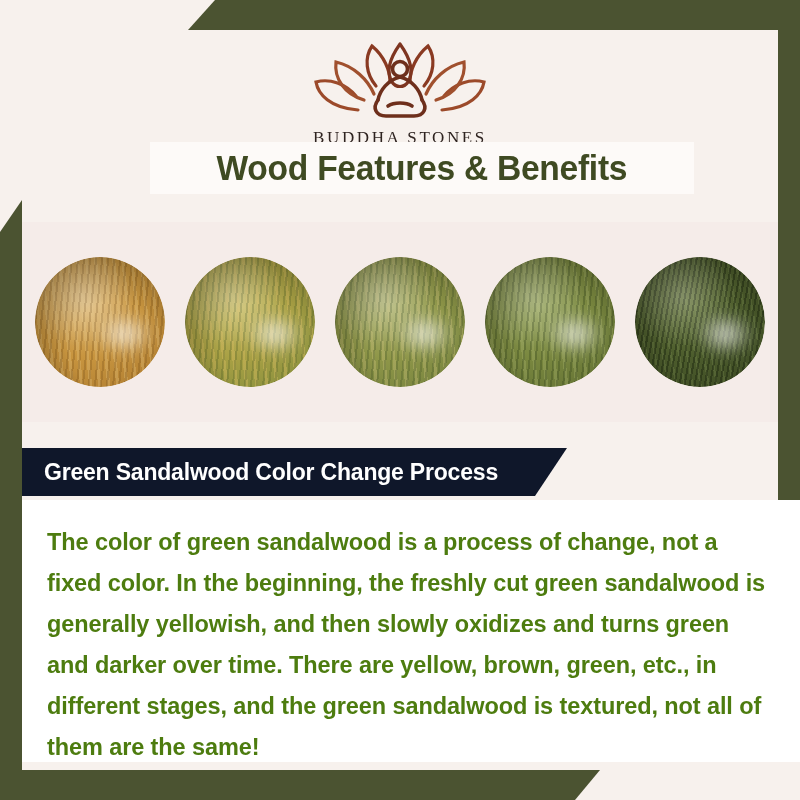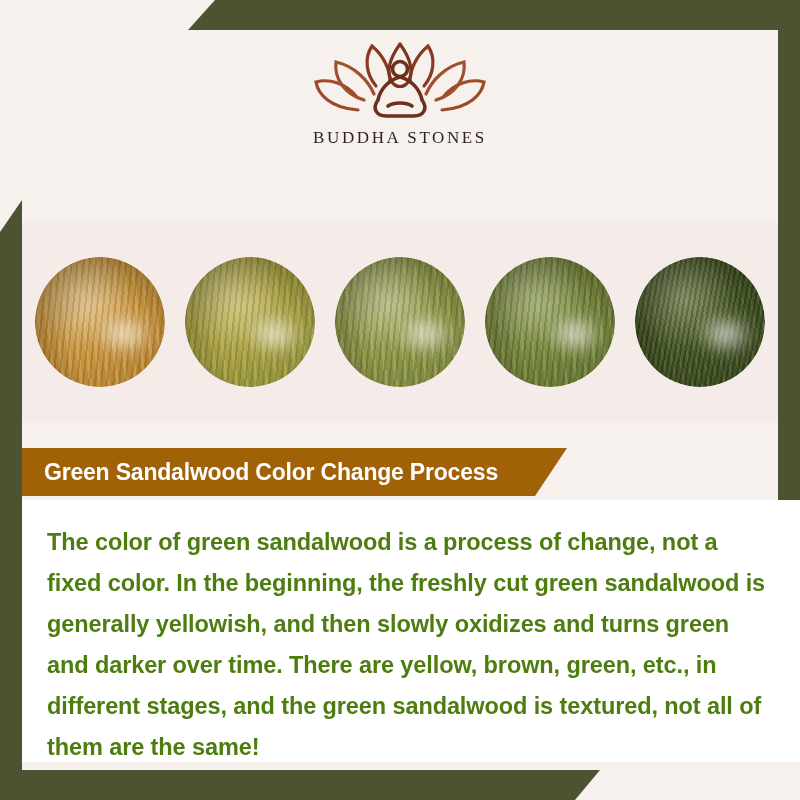--- a/index.html
+++ b/index.html
@@ -69,21 +69,21 @@
     background:radial-gradient(ellipse at center, rgba(255,255,255,.75), rgba(255,255,255,0) 70%);
   }
   .bead .shade{
     position:absolute;inset:0;border-radius:50%;
     background:radial-gradient(circle at 36% 30%, rgba(255,255,255,.22) 0%, rgba(255,255,255,0) 42%),
                radial-gradient(circle at 62% 70%, rgba(0,0,0,0) 38%, rgba(0,0,0,.30) 88%, rgba(0,0,0,.45) 100%);
   }
 
   
   .section-bar{
-    position:absolute;left:22px;top:448px;width:545px;height:48px;background:#a16207;
+    position:absolute;left:22px;top:448px;width:545px;height:48px;background:#0f172a;
     clip-path:polygon(0 0, 545px 0, 513px 48px, 0 48px);
     display:flex;align-items:center;
   }
   .section-bar-text{
     color:#ffffff;font-size:23px;font-weight:bold;margin-left:22px;
     letter-spacing:-0.2px;white-space:nowrap;
   }
 
   
   .body-panel{
@@ -133,20 +133,23 @@
           <path d="M100 39 C112 42 120 52 122 62"></path>
 
           <path d="M78 62 C72 70 76 78 86 78 L114 78 C124 78 128 70 122 62"></path>
 
           <path d="M88 68 C94 64 106 64 112 68"></path>
         </g>
       </svg>
       <div class="logo-word">BUDDHA STONES</div>
     </div>
 
+    <div class="title-band">
+      <div class="title-text">Wood Features &amp; Benefits</div>
+    </div>
 
     <div class="beads">
       <div class="bead">
         <div class="grain" style="background:
                repeating-linear-gradient(96deg, rgba(120,80,24,.30) 0 2px, rgba(255,255,255,0) 2px 6px),
                repeating-linear-gradient(84deg, rgba(225,190,120,.35) 0 3px, rgba(255,255,255,0) 3px 9px),
                radial-gradient(circle at 40% 36%, #e0bc7a 0%, #c8953f 46%, #a8762c 100%);"></div>
         <div class="shine"></div>
         <div class="shade"></div>
       </div>

